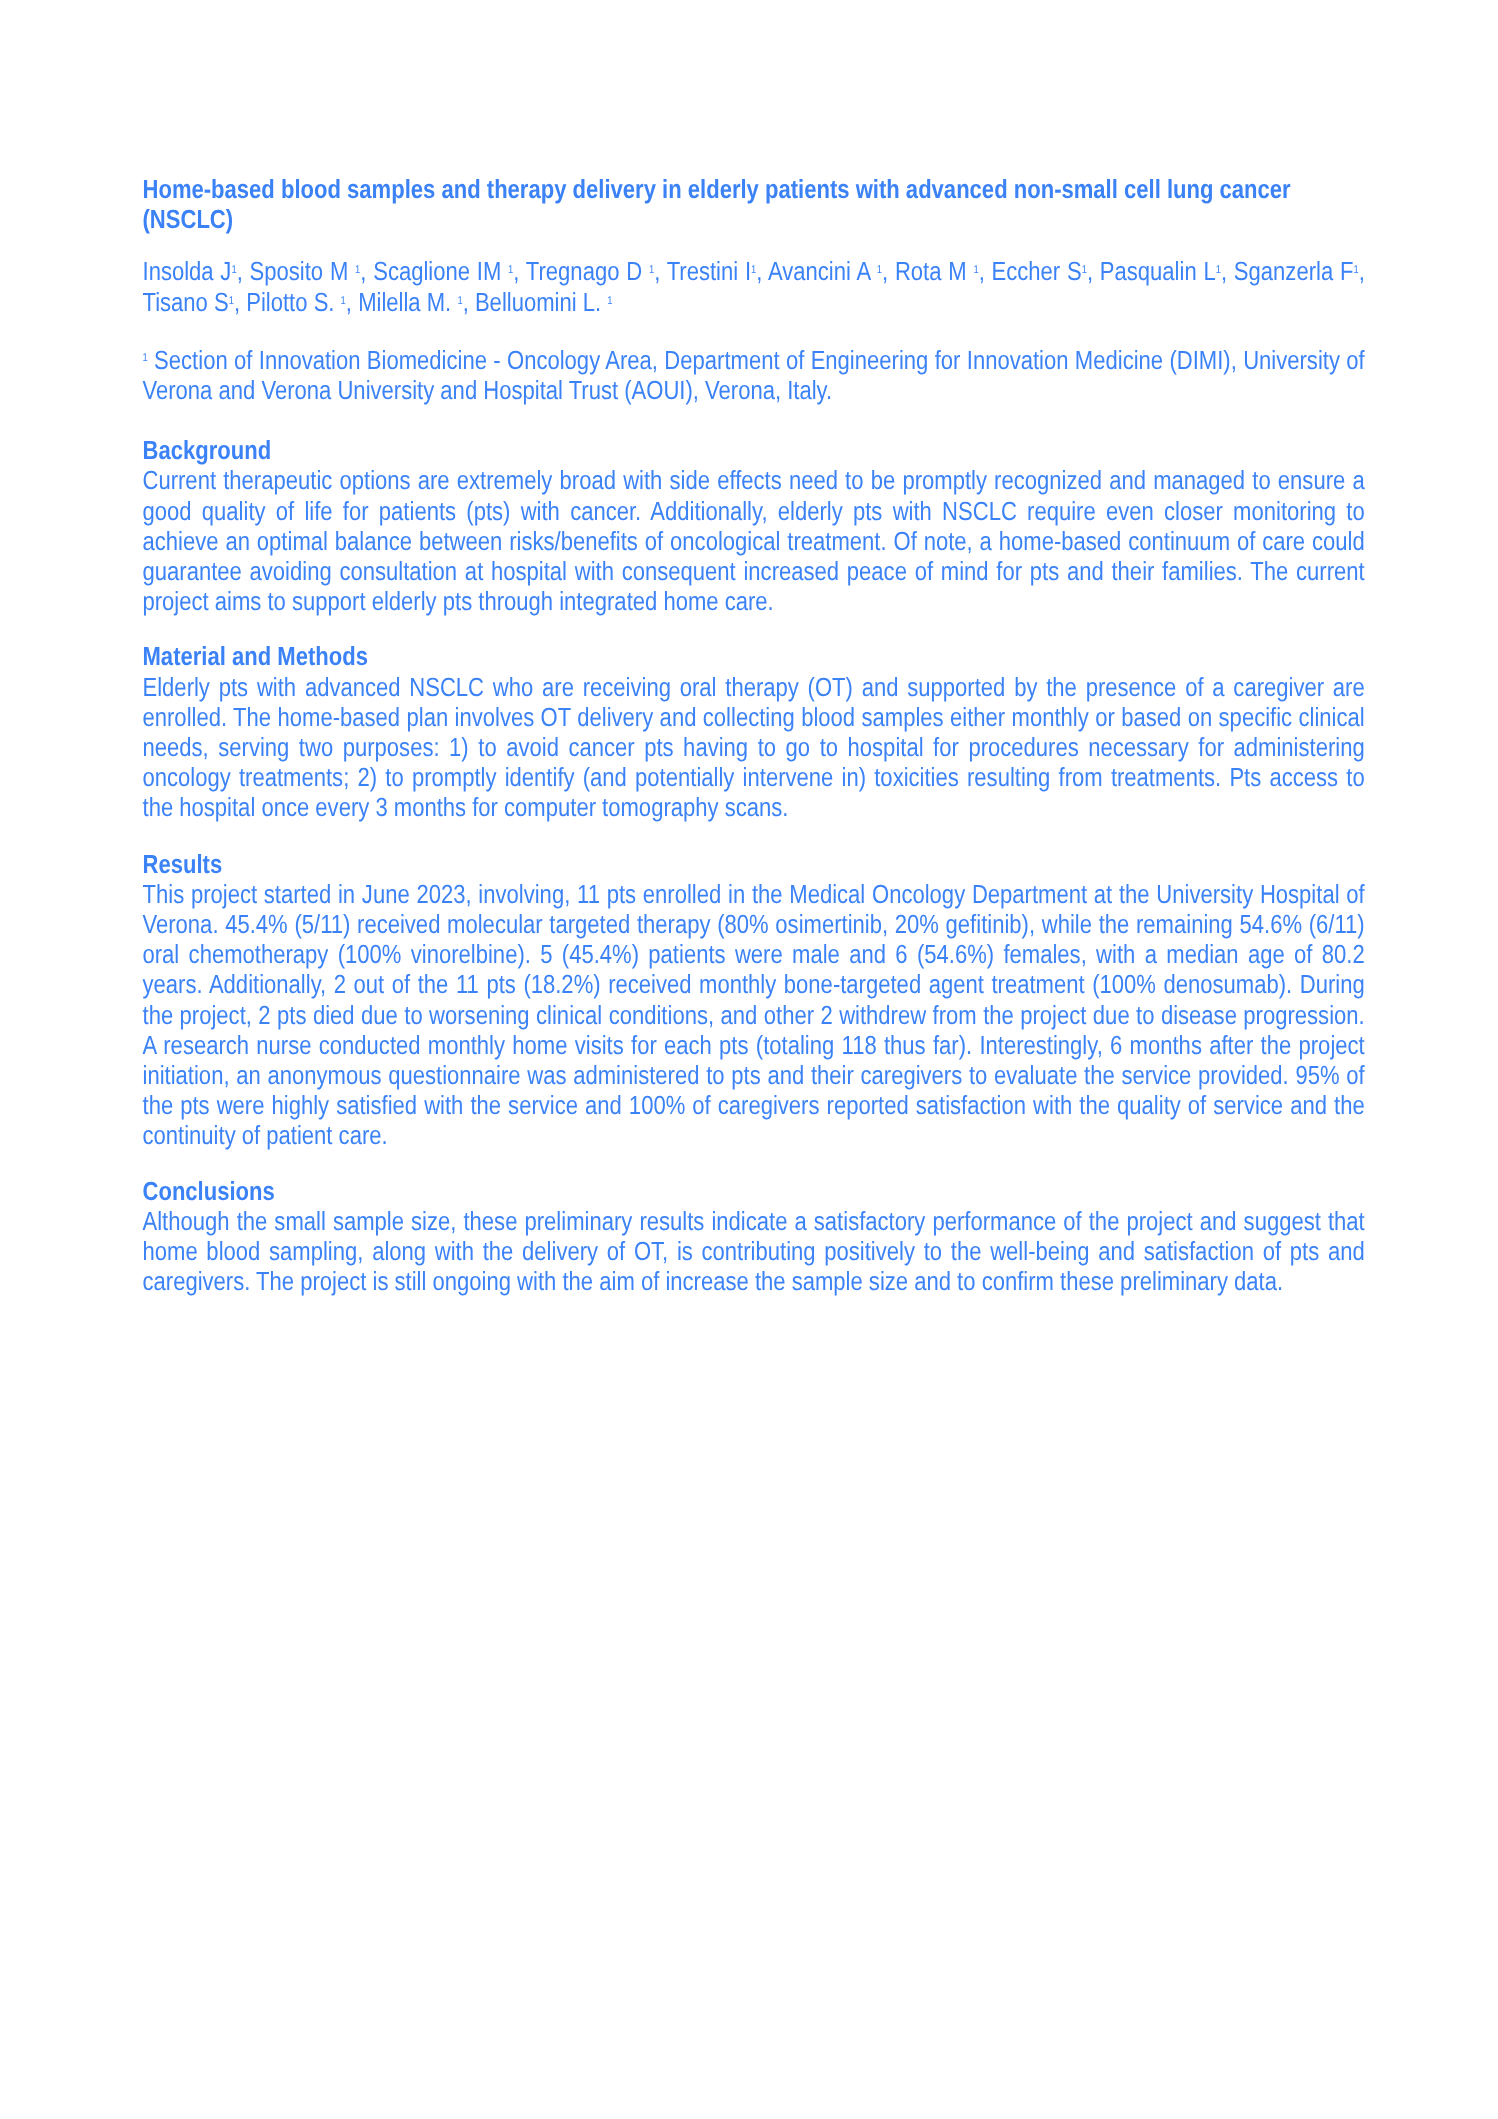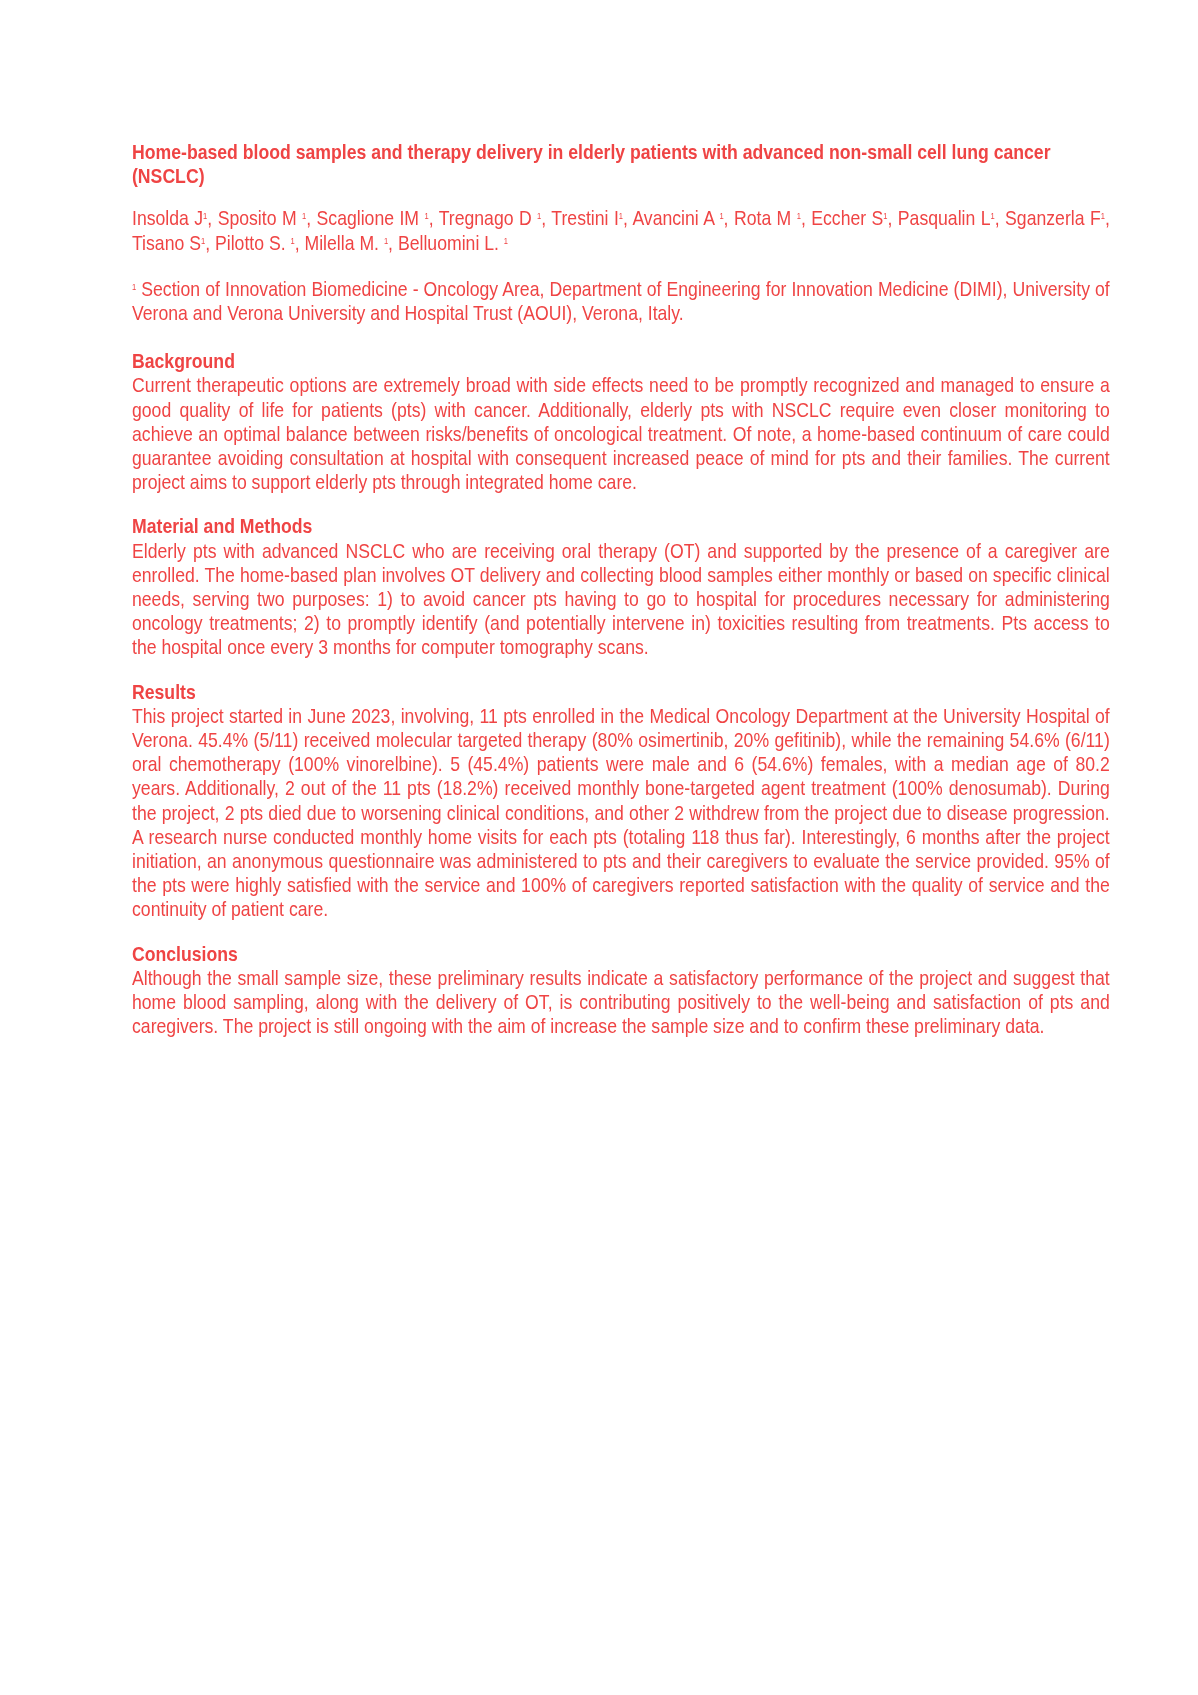--- a/index.html
+++ b/index.html
@@ -1,19 +1,19 @@
 <!DOCTYPE html>
 <html><head>
 <meta charset="utf-8">
 <style>
   html, body { margin: 0; padding: 0; background: #ffffff; }
   body { width: 1198px; height: 1695px; position: relative; overflow: hidden; }
   .page {
-    position: absolute; left: 132px; top: 140px; width: 978px;
-    color: #ef4444;
+    position: absolute; left: 114px; top: 140px; width: 978px;
+    color: #3b82f6;
     font-family: "Liberation Sans", sans-serif;
   }
   .cond {
     font-size: 21px; line-height: 24.2px;
     transform: scaleX(0.84); transform-origin: left top;
     width: 1164px; 
   }
   .title { font-weight: bold; margin: 0 0 18px 0; }
   .authors { margin: 0 0 22px 0; text-align: justify; }
   .affil { margin: 0 0 24px 0; text-align: justify; text-align-last: left; }

